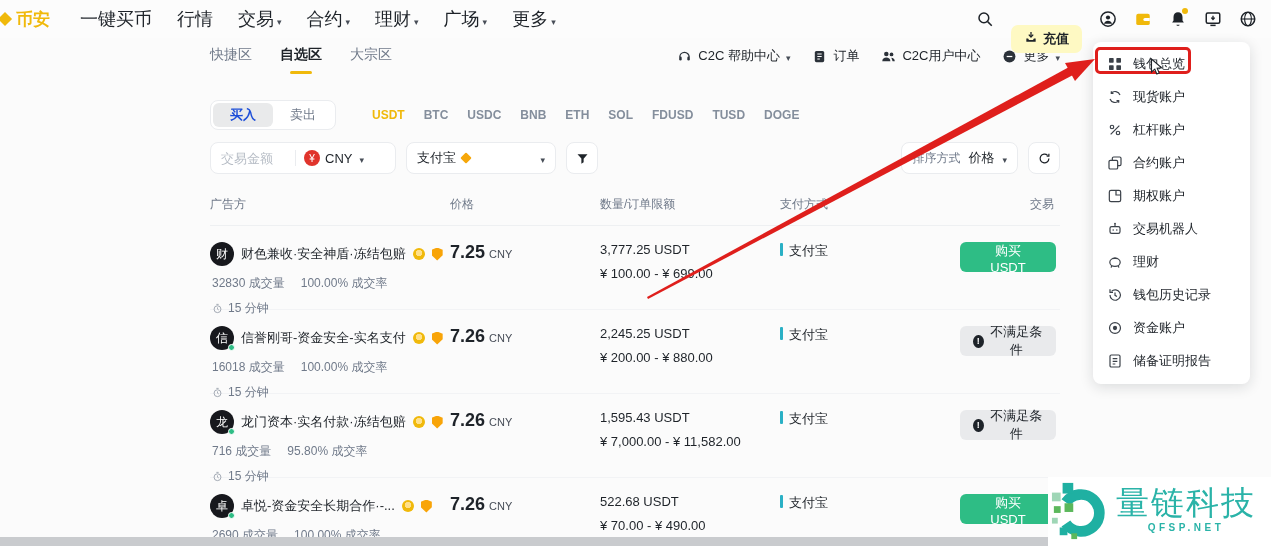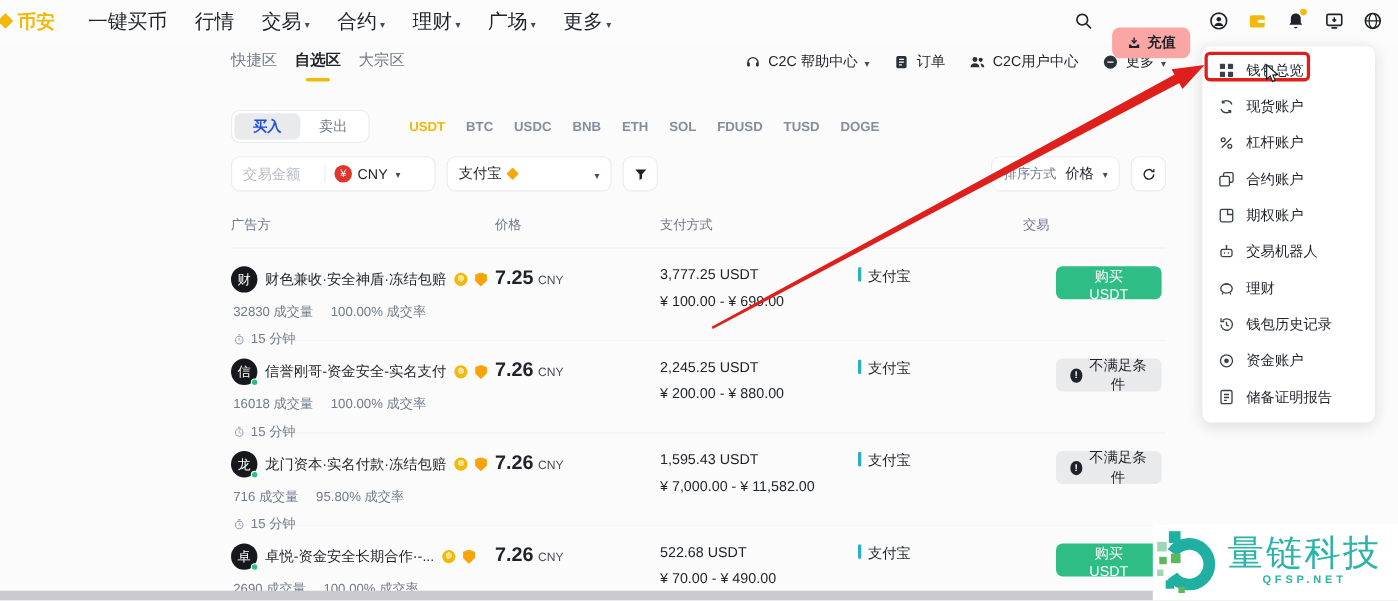--- a/index.html
+++ b/index.html
@@ -12,28 +12,28 @@
   .topbar { position:absolute; top:0; left:0; width:100%; height:38px; display:flex;
             align-items:center; padding:0 14px 0 4px; background:#fcfcfc; z-index:10; }
   .logo { display:flex; align-items:center; color:#f0b90b; font-weight:bold; font-size:17px; cursor:pointer; }
   .logo-mark { width:10px; height:10px; background:#f0b90b; transform:rotate(45deg); margin:0 6px 0 -4px; }
   .main-nav { display:flex; align-items:center; gap:25px; margin-left:30px; font-size:18px; font-weight:500; }
   .nav-item { display:flex; align-items:center; gap:3px; color:#1e2329; cursor:pointer; white-space:nowrap; }
   .caret::after { content:"▾"; font-size:9px; color:#474d57; }
   .topbar-right { margin-left:auto; display:flex; align-items:center; gap:17px; }
   .icon-btn { width:18px; height:18px; color:#1e2329; cursor:pointer; position:relative; }
   .icon-btn svg { width:100%; height:100%; }
-  .deposit-btn { display:flex; align-items:center; gap:5px; background:#fca5a5; color:#1e2329;
+  .deposit-btn { display:flex; gap:5px; background:#fef9c3; color:#1e2329;
                  font-size:13px; font-weight:bold; padding:5px 13px; border-radius:7px; border:none; cursor:pointer;margin-top:40px; }
   .deposit-btn svg { width:14px; height:14px; }
   .bell-dot { position:absolute; top:-2px; right:-1px; width:6px; height:6px; border-radius:50%; background:#f0b90b; }
 
   
   .subnav { position:absolute; top:46px; left:210px; width:850px; display:flex; align-items:flex-start; z-index:5; }
-  .tabs { display:flex; gap:16px; font-size:14px; }
+  .tabs { display:flex; gap:28px; font-size:14px; }
   .tab { color:#707a8a; padding-bottom:10px; position:relative; cursor:pointer; }
   .tab.active { color:#1e2329; font-weight:bold; }
   .tab.active::after { content:""; position:absolute; left:50%; transform:translateX(-50%);
                        bottom:0; width:22px; height:3px; background:#f0b90b; border-radius:2px; }
   .subnav-links { margin-left:auto; display:flex; align-items:center; gap:22px; font-size:13px; margin-top:1px; }
   .sublink { display:flex; align-items:center; gap:6px; cursor:pointer; color:#1e2329; white-space:nowrap; }
   .sublink svg { width:15px; height:15px; color:#2b3139; }
 
   
   .content { position:absolute; left:210px; top:100px; width:850px; }
@@ -304,20 +304,21 @@
       <svg viewBox="0 0 24 24">
           <path d="M19 12a7 7 0 1 1-2.05-4.95" fill="none" stroke="currentColor" stroke-width="2"></path>
           <path d="M19 4.5V8h-3.5" fill="none" stroke="currentColor" stroke-width="2"></path>
         </svg>
     </span>
   </div>
 
   <div class="offers-header">
     <span>广告方</span>
     <span>价格</span>
+    <span>数量/订单限额</span>
     <span>支付方式</span>
     <span class="th-trade">交易</span>
   </div>
 
   <div class="offer-row">
     <div>
       <div class="adv-top">
         <span class="avatar">
             <span>财</span>
           </span>

